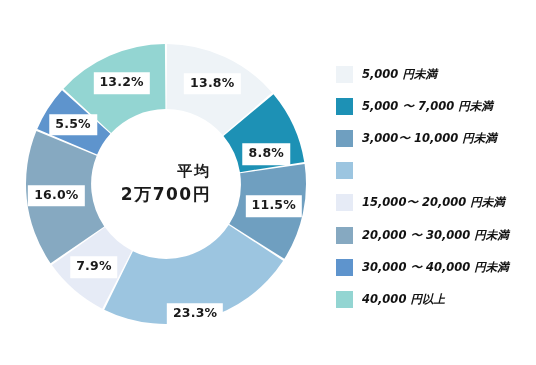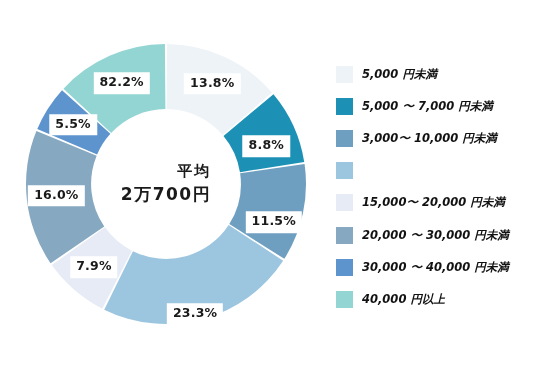--- a/index.html
+++ b/index.html
@@ -119,27 +119,27 @@
           <path d="M 265.13362260651377 236.6792961305384 A 140 140 0 0 1 86.21110570838565 285.6269578642248 L 114.94294155398632 227.21042245736027 A 74.9 74.9 0 0 0 210.6664880944849 201.02342342983803 Z" fill="#9cc5e0"></path>
           <path d="M 84.24546596084323 284.6409218092116 A 140 140 0 0 1 33.839660715217036 241.039601025568 L 86.92421848264111 203.35618654867886 A 74.9 74.9 0 0 0 113.89132428905113 226.68289316792823 Z" fill="#e6ebf6"></path>
           <path d="M 32.580829664835505 239.23645069753115 A 140 140 0 0 1 18.40583306989106 107.03442724097982 L 78.66712069239172 131.6634185739242 A 74.9 74.9 0 0 0 86.25074387068699 202.39150112317918 Z" fill="#86a9c1"></path>
           <path d="M 19.253767838584707 105.00538477051632 A 140 140 0 0 1 44.008788527808036 66.26725259256588 L 92.3647018623773 109.85298013702274 A 74.9 74.9 0 0 0 79.12076579364282 130.57788085222623 Z" fill="#5e94cd"></path>
           <path d="M 45.49390767153372 64.64539321276635 A 140 140 0 0 1 146.90045387558033 20.00431792972944 L 147.41174282343547 85.10231009240525 A 74.9 74.9 0 0 0 93.15924060427054 108.98528536882999 Z" fill="#93d5d2"></path>
         </g>
     </svg>
 
     <div id="pct-labels">
         <div class="pct-label" style="left: 194.312px; top: 59.9556px;">13.8%</div>
-        <div class="pct-label" style="left: 248.333px; top: 122px;">8.8%</div>
-        <div class="pct-label" style="left: 255.811px; top: 198px;">11.5%</div>
+        <div class="pct-label" style="left: 248.333px; top: 130px;">8.8%</div>
+        <div class="pct-label" style="left: 255.811px; top: 182px;">11.5%</div>
         <div class="pct-label" style="left: 177.09px; top: 266.336px; margin-top: 24px;">23.3%</div>
         <div class="pct-label" style="left: 75.8771px; top: 243.378px;">7.9%</div>
         <div class="pct-label" style="left: 38.3846px; top: 171.753px;">16.0%</div>
         <div class="pct-label" style="left: 55.1042px; top: 100.636px;">5.5%</div>
-        <div class="pct-label" style="left: 103.582px; top: 59.1004px;">82.2%</div>
+        <div class="pct-label" style="left: 103.582px; top: 59.1004px;">13.2%</div>
       </div>
 
     <div id="center-text">
       <span id="center-avg-label">平均</span>
       <span id="center-avg-value">2万700円</span>
     </div>
   </div>
 
   <div id="legend">
       <div class="legend-row">

